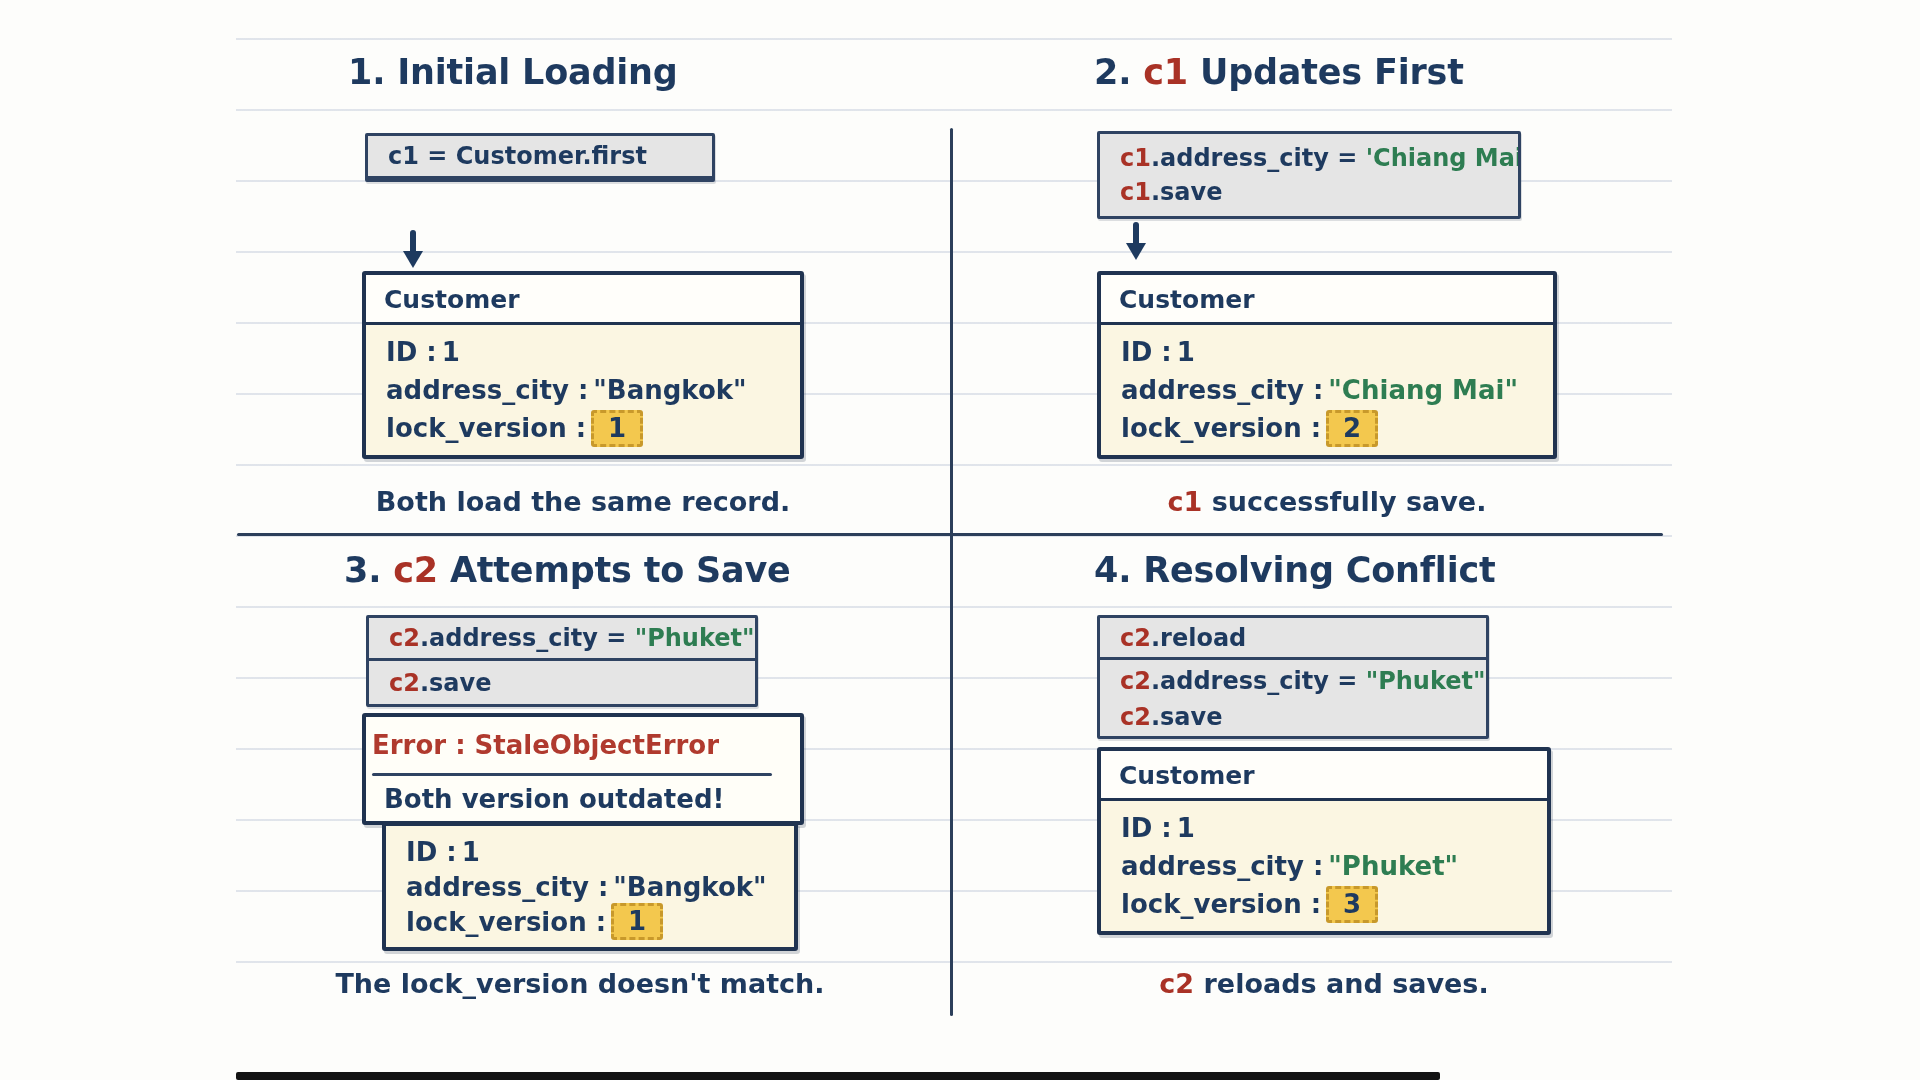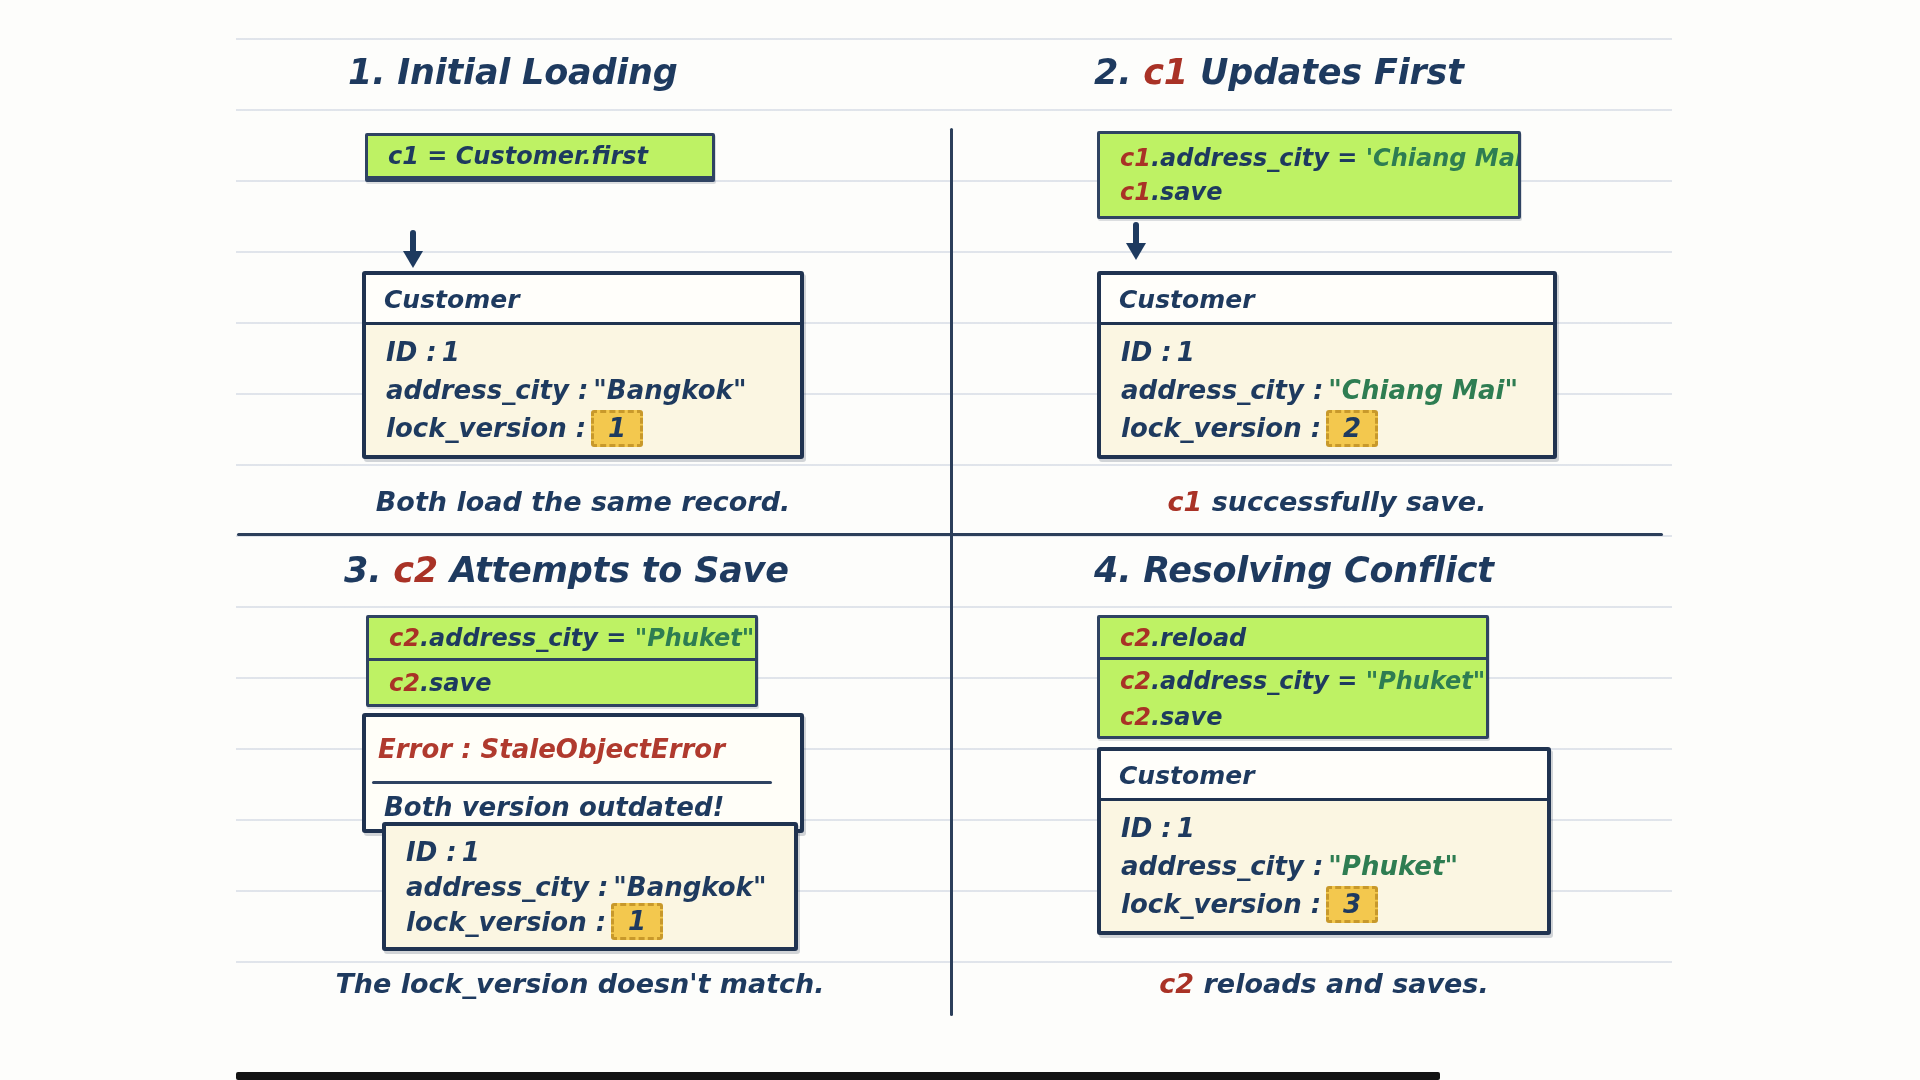--- a/index.html
+++ b/index.html
@@ -1,21 +1,20 @@
 <!DOCTYPE html>
 <html><head>
 <meta charset="utf-8">
 <style>
   * { margin:0; padding:0; box-sizing:border-box; }
   html,body { width:1920px; height:1080px; background:#ffffff; }
   .canvas {
     position:relative; width:1920px; height:1080px; overflow:hidden;
     background:#fdfdfb; color:#1e3a5f;
     font-family:"DejaVu Sans","Liberation Sans",sans-serif;
-    font-style:italic;
   }
   .abs { position:absolute; }
 
   
   .ruled {
     left:236px; top:38px; width:1436px; height:942px;
     background:repeating-linear-gradient(to bottom,
       rgba(110,130,170,.20) 0 2px, transparent 2px 71px);
   }
   .vline { left:950px; top:128px; width:3px; height:888px; background:#2c3f5a; border-radius:2px; }
@@ -23,21 +22,21 @@
   .bottom-bar { left:236px; top:1072px; width:1204px; height:8px; background:#131313; border-radius:2px; }
 
   
   .qtitle { font-size:35px; font-weight:700; white-space:pre; letter-spacing:-.2px; }
   .red   { color:#a93226; }
   .green { color:#2e7d52; }
   .caption { font-size:27px; font-weight:600; text-align:center; white-space:pre;margin-top:12px; }
 
   
   .code-box {
-    background:#bef264; border:3px solid #2f4362; border-radius:2px;
+    background:#e5e5e5; border:3px solid #2f4362; border-radius:2px;
     box-shadow:1px 2px 0 rgba(35,50,75,.15); overflow:hidden;
   }
   .code-row {
     display:flex; align-items:center; padding-left:20px;
     font-size:24px; font-weight:600; white-space:pre; height:43px;
   }
   .code-row.sep { border-bottom:3px solid #2f4362; }
   .code-box.plain { padding:7px 0; }
   .code-box.plain .code-row { height:34px; }
   .code-box.q4 .code-row { height:38px; }
@@ -61,21 +60,21 @@
   .badge {
     background:#f3c84e; border:3px dashed #c8992b; border-radius:3px;
     padding:0 14px; font-weight:700; line-height:31px; color:#1e3a5f;
   }
 
   
   .error-box {
     background:#fffef8; border:4px solid #203350; border-radius:3px;
     box-shadow:2px 3px 0 rgba(35,50,75,.2);
   }
-  .error-title { height:64px; display:flex; align-items:center; padding-left:12px;
+  .error-title { height:56px; display:flex; align-items:center; padding-left:6px;
     font-size:26px; font-weight:600; color:#b03a2e; white-space:pre; }
   .error-sep { height:3px; background:#2f4362; margin:0 28px 0 6px; border-radius:2px; }
   .error-msg { height:45px; display:flex; align-items:center; padding-left:18px;
     font-size:26px; font-weight:600; white-space:pre; }
 
   .arrow { position:absolute; }
 </style>
 </head>
 <body>
 

